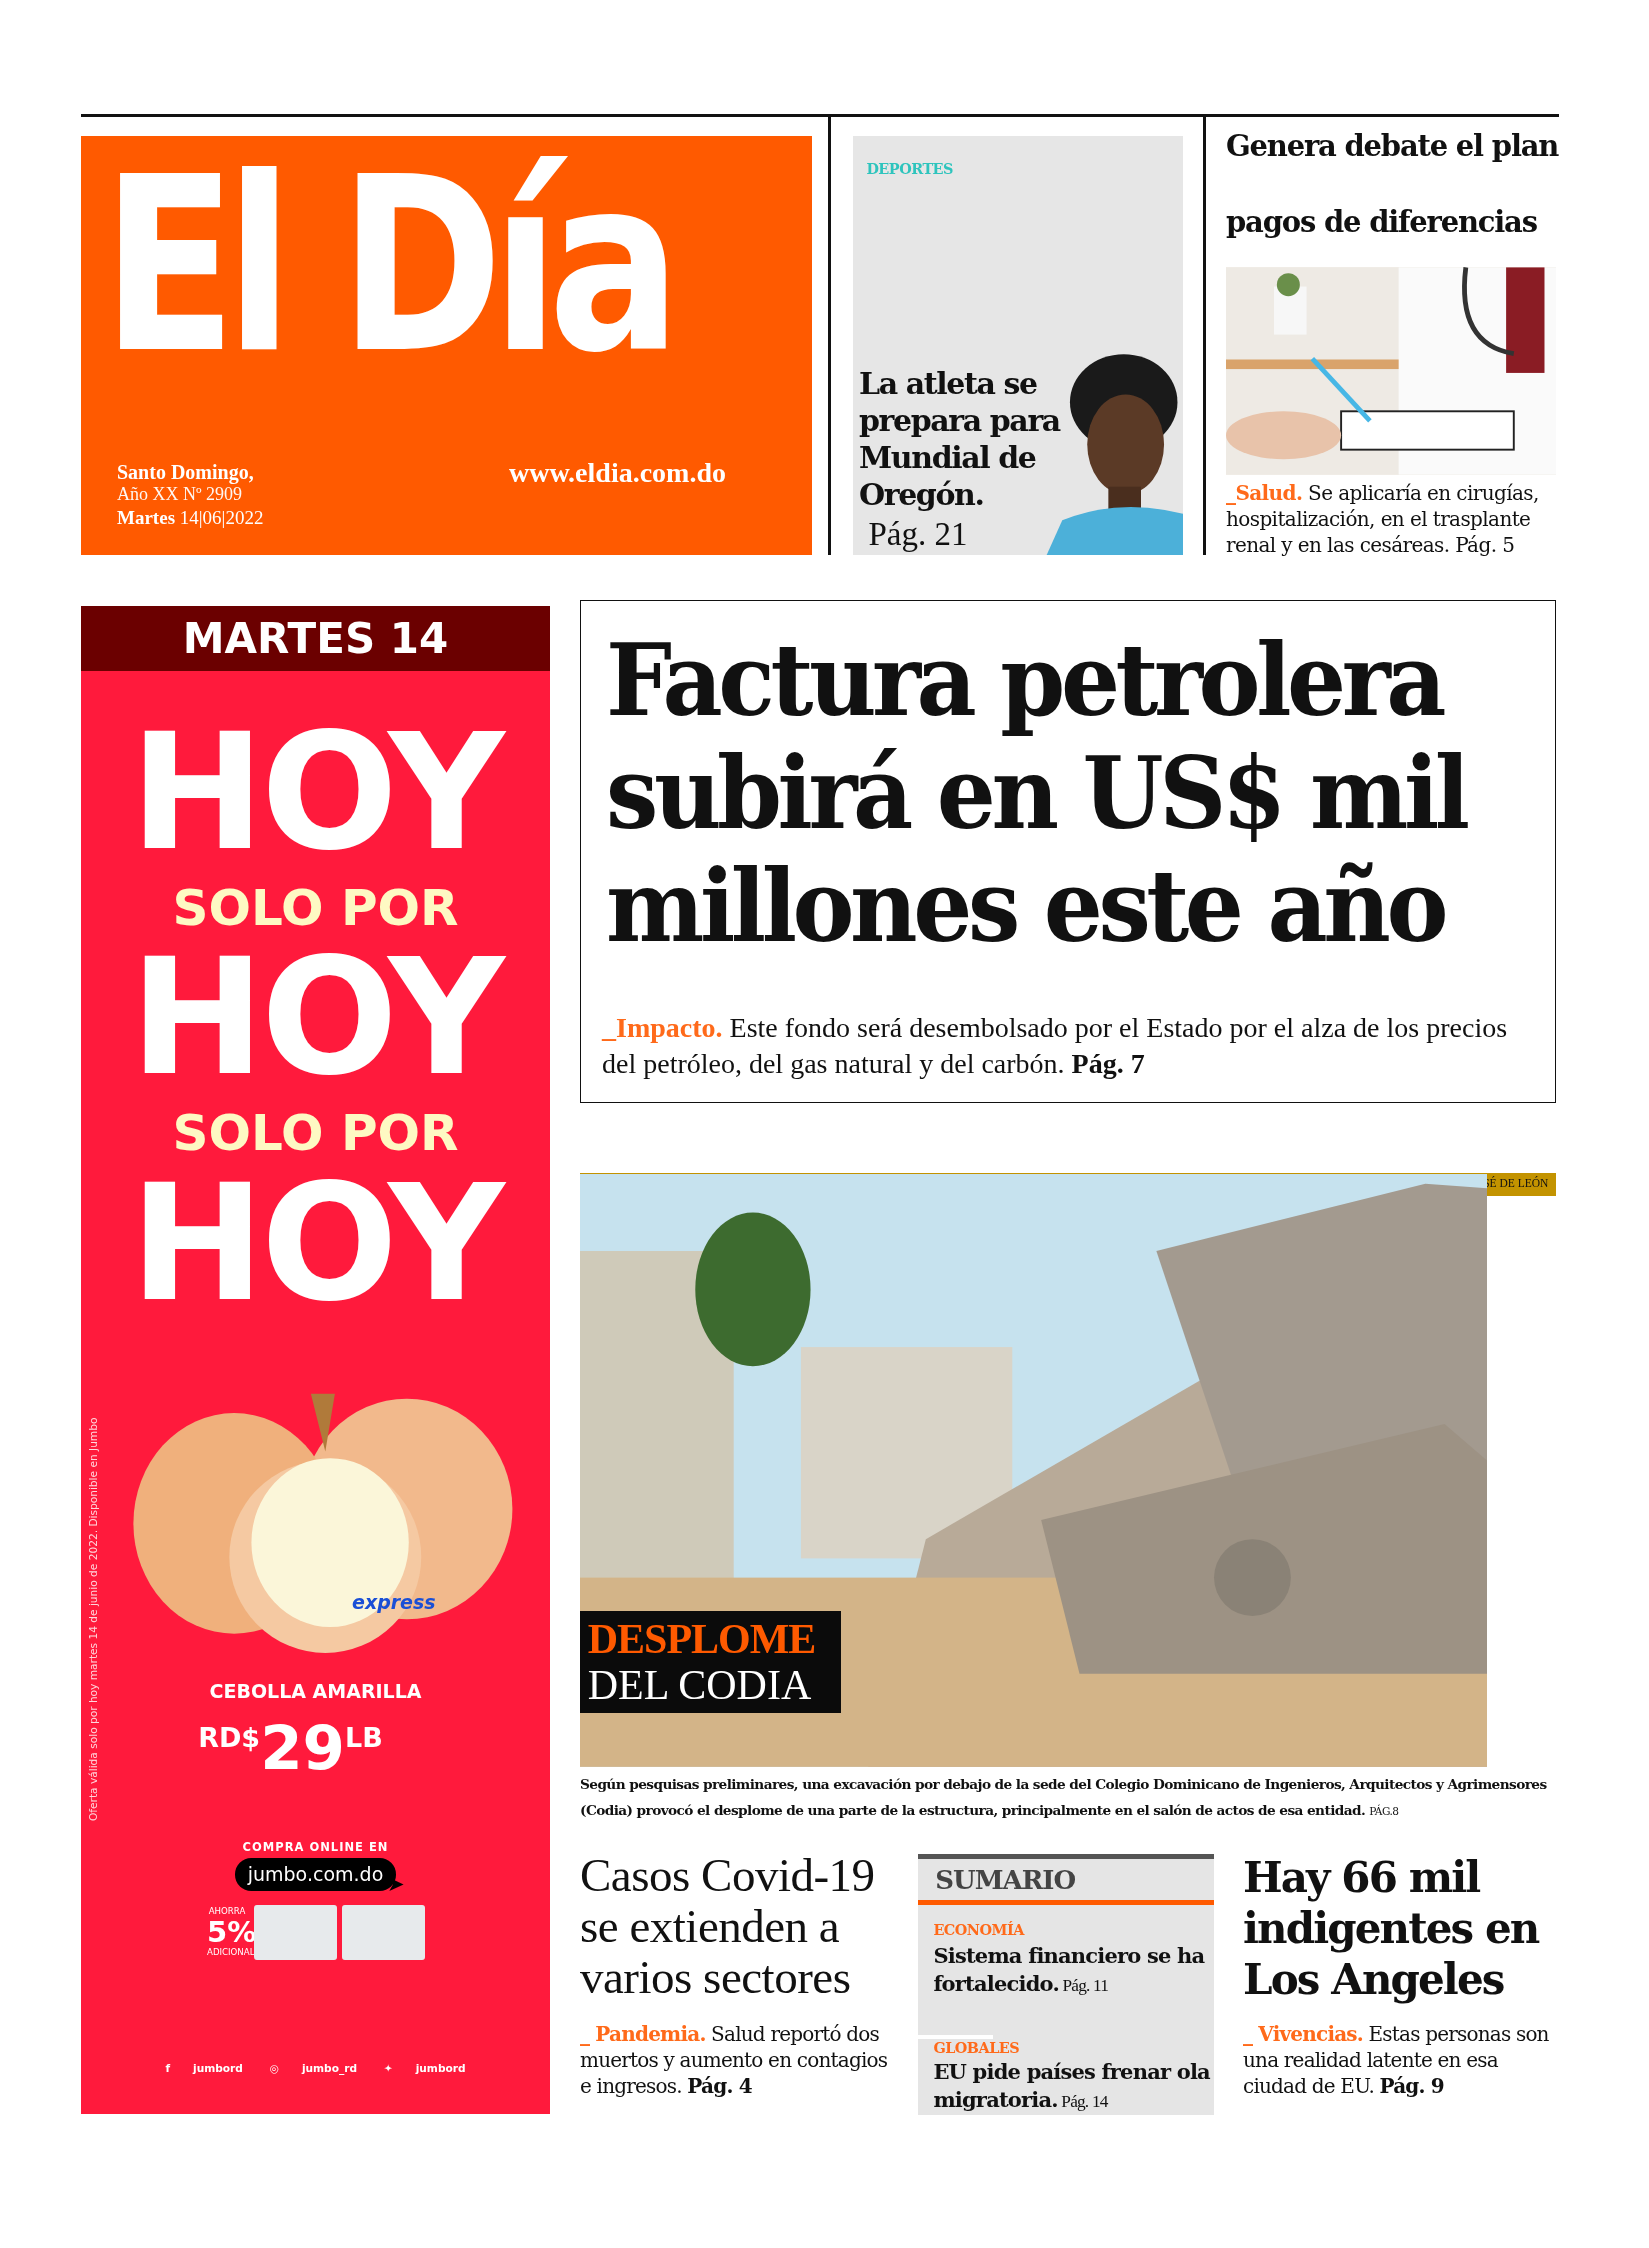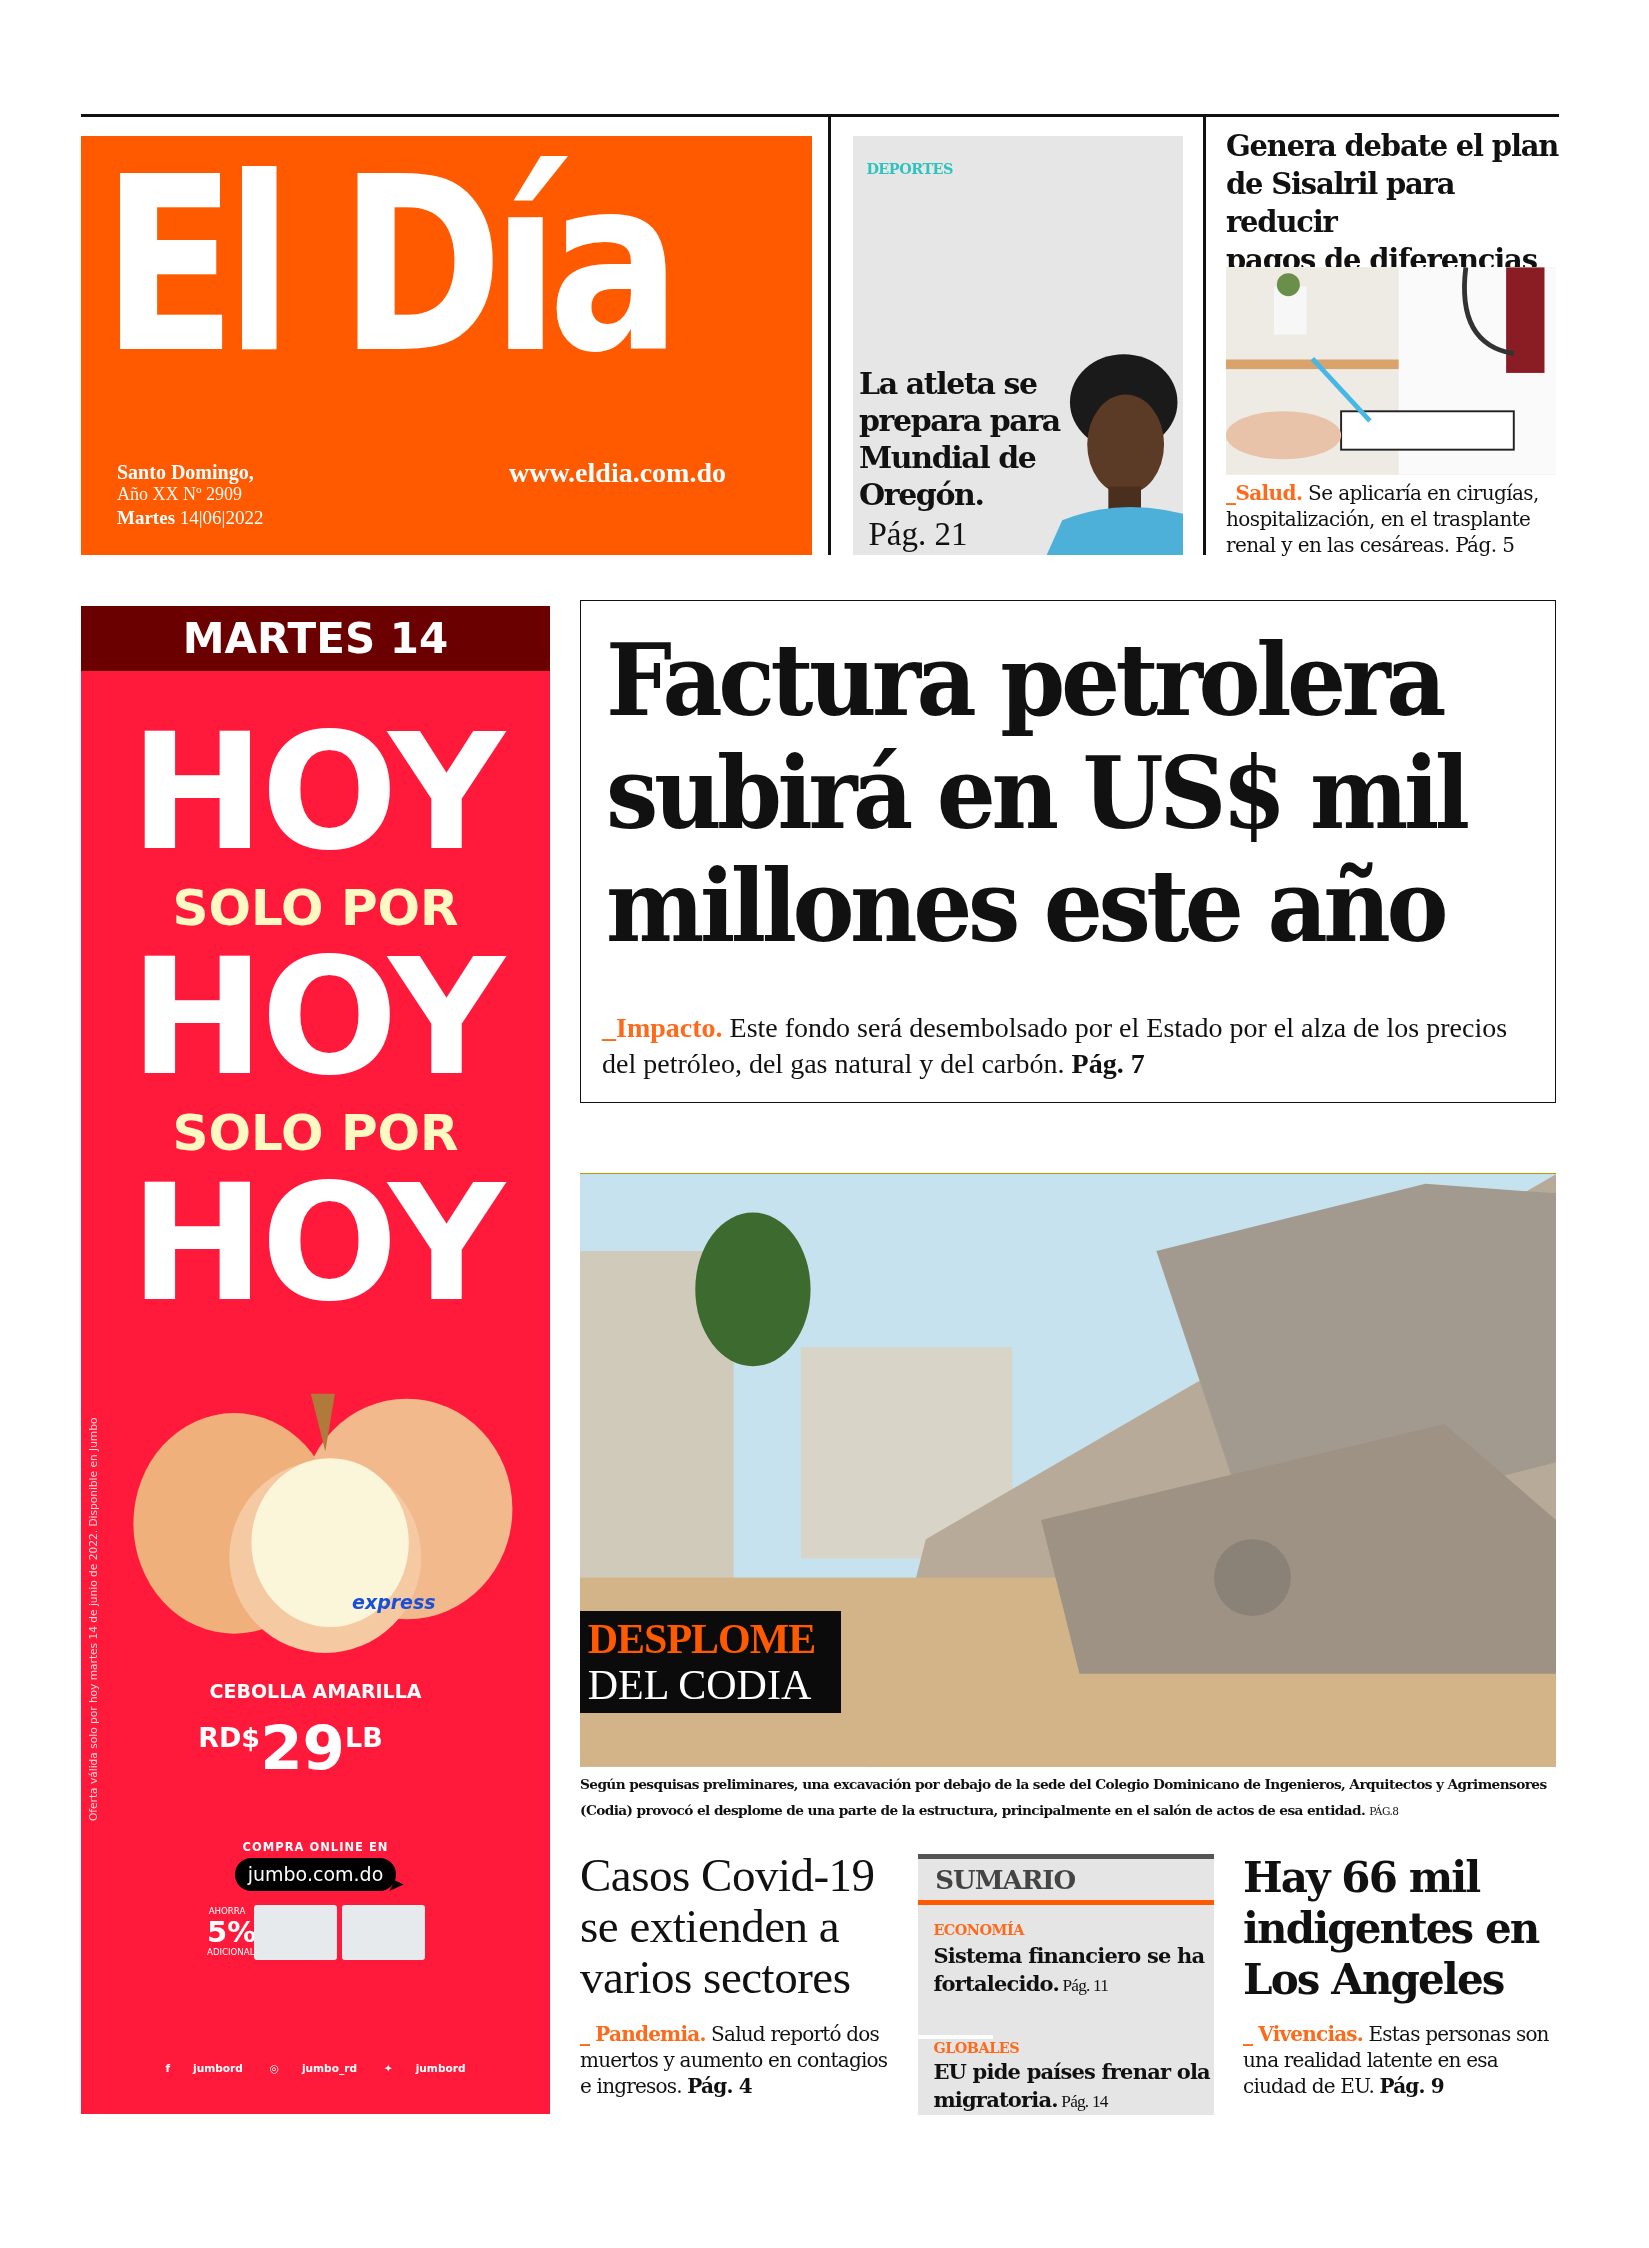--- a/index.html
+++ b/index.html
@@ -56,21 +56,21 @@
   .social span { margin:0 11.5px; }
 
   
   .lead { left:580px; top:600px; width:976px; height:503px; border:1.9px solid #111; box-sizing:border-box; }
   .lead-hed { position:absolute; left:25px; top:23px; width:941px; font-family:"DejaVu Serif", serif; font-weight:bold; font-size:100px; line-height:113px; letter-spacing:-4.8px; transform:scaleX(0.93); transform-origin:left top; }
   .lead-dek { position:absolute; left:21px; top:409px; width:941px; font-family:"Liberation Serif", serif; font-size:28px; line-height:36px; }
 
   
   .goldbar { left:580px; top:1173px; width:976px; height:23px; background:#c39300; }
   .credit { position:absolute; right:7.7px; top:3.8px; font-family:"Liberation Serif", serif; font-size:11.5px; color:#111; }
-  .photo { left:580px; top:1174px; width:976px; height:593px; overflow:hidden; background:#b9d8e6; }
+  .photo { left:580px; top:1174px; width:907px; height:593px; overflow:hidden; background:#b9d8e6; }
   .photo-label { position:absolute; left:0; top:437px; width:261px; height:102px; background:#0b0b0b; }
   .pl1 { position:absolute; left:7.7px; top:3.8px; color:#ff5a00; font-family:"Liberation Serif", serif; font-weight:bold; font-size:42px; letter-spacing:-1px; }
   .pl2 { position:absolute; left:7.7px; top:50px; color:#fff; font-family:"Liberation Serif", serif; font-size:42px; }
   .caption { left:580px; top:1771px; width:976px; font-family:"DejaVu Serif", serif; font-weight:bold; font-size:13.7px; line-height:26px; letter-spacing:-0.6px; }
   .caption .pg { font-weight:normal; font-size:10.6px; }
 
   
   .covid-hed { left:580px; top:1850px; width:317px; font-family:"Liberation Serif", serif; font-size:47px; line-height:51px; letter-spacing:-0.5px; }
   .covid-dek { left:580px; top:2021px; width:317px; font-family:"DejaVu Serif", serif; font-size:20px; line-height:26px; letter-spacing:-0.8px; }
   .sumario { left:918px; top:1854px; width:296px; height:261px; background:#e5e5e5; }
@@ -108,21 +108,21 @@
     <rect x="66" y="140" width="34" height="30" fill="#4a2e1e"></rect>
     <path d="M0 215 L18 175 Q80 150 150 170 L150 215 Z" fill="#4cb0d9"></path>
   </svg>
   <div class="dep-hed">
     <span>La atleta se</span><br><span>prepara para</span><br><span>Mundial de</span><br><span>Oregón.</span>
   </div>
   <div class="dep-pag">Pág. 21</div>
 </div>
 
 <div class="abs sis-hed">
-  <span>Genera debate el plan</span><br><span>de Sisalril para reducir</span><br><span>pagos de diferencias</span>
+  <span>Genera debate el plan</span><br><br><span>pagos de diferencias</span>
 </div>
 <div class="abs sis-photo">
   <svg width="330" height="208" viewBox="0 0 344 216">
     <rect width="344" height="216" fill="#eeeae4"></rect>
     <rect x="0" y="96" width="200" height="10" fill="#d9a36b"></rect>
     <rect x="50" y="20" width="34" height="50" fill="#f7f7f7"></rect>
     <circle cx="65" cy="18" r="12" fill="#6a8f4a"></circle>
     <rect x="180" y="0" width="164" height="216" fill="#fafafa"></rect>
     <rect x="292" y="0" width="40" height="110" fill="#8a1c24"></rect>
     <path d="M250 0 Q240 80 300 90" stroke="#333" stroke-width="5" fill="none"></path>

